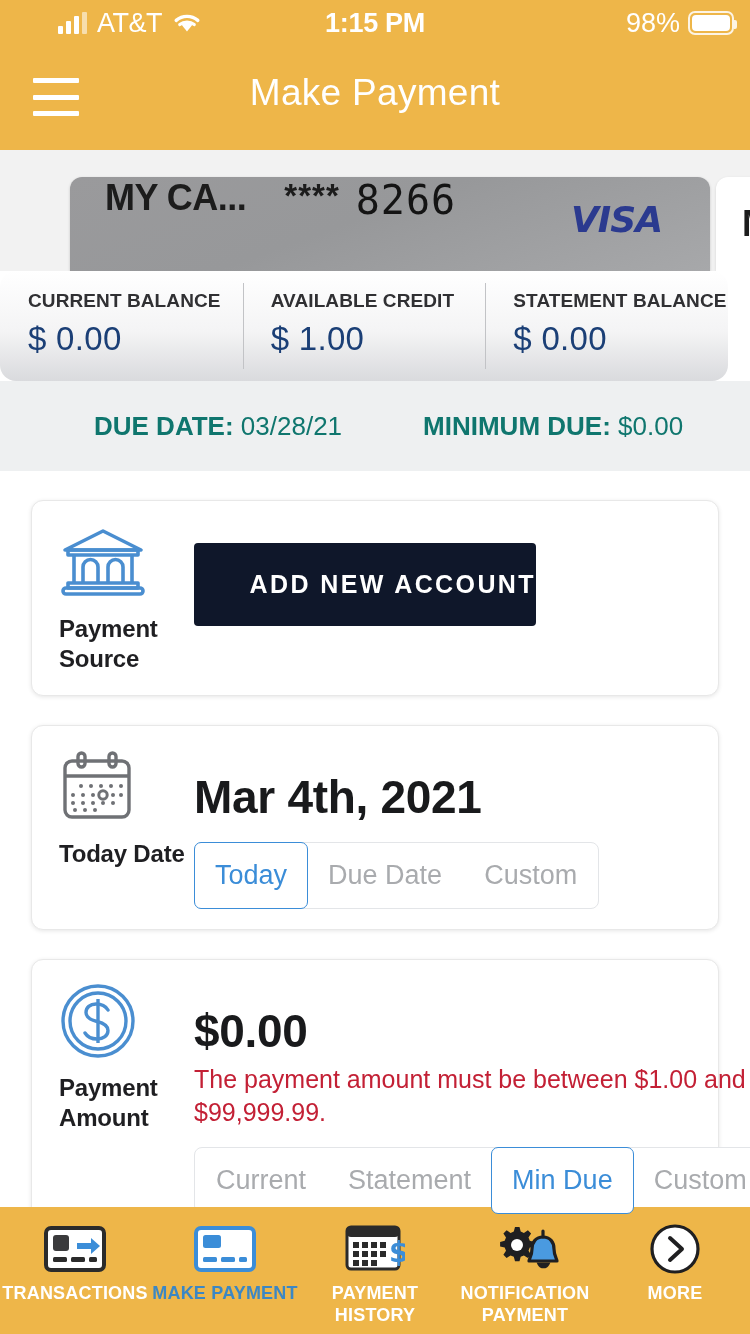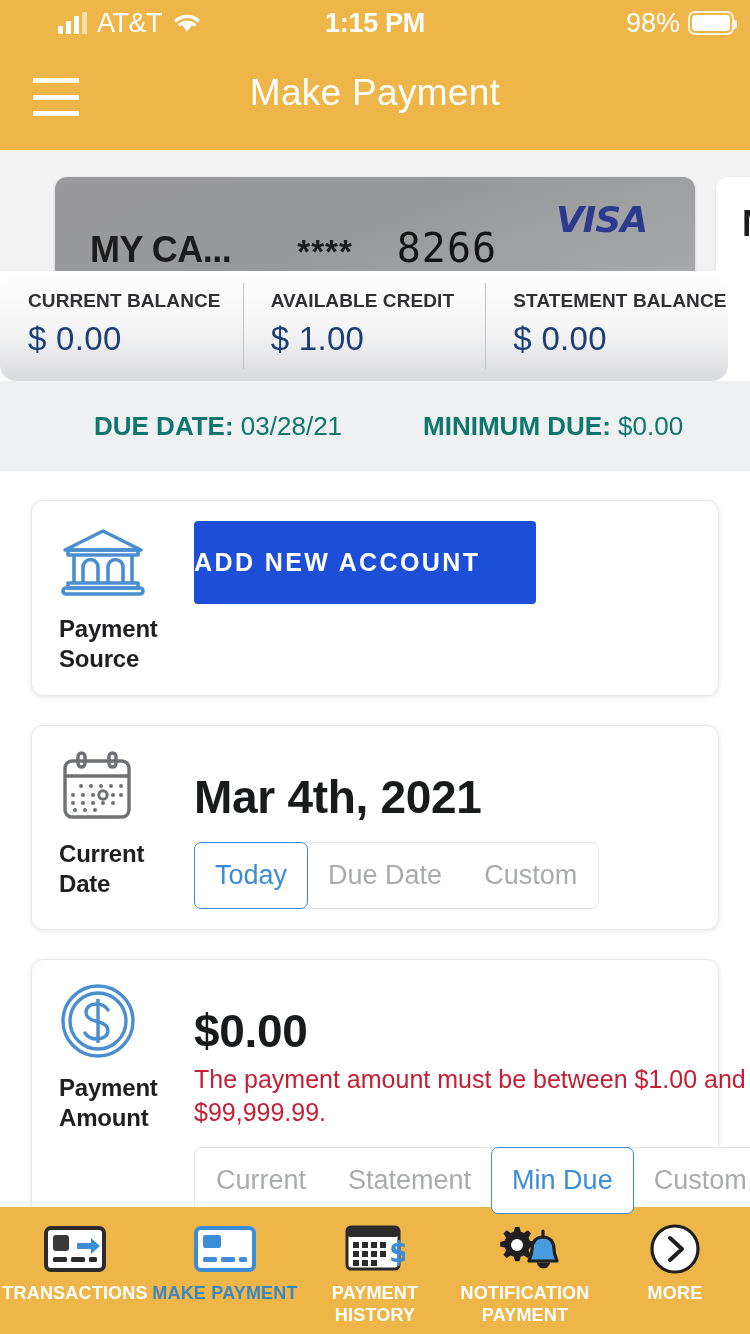--- a/index.html
+++ b/index.html
@@ -61,26 +61,25 @@
     position: absolute; left: 0; width: 750px; top: 26px; text-align: center;
     color: #fff; font-size: 37px; font-weight: 400; letter-spacing: .3px;
   }
 
   
   .card-zone {
     position: absolute; top: 150px; left: 0; width: 750px; height: 121px;
     background: #f2f2f2; overflow: hidden;
   }
   .acct-card {
-    position: absolute; top: 27px; left: 55px; width: 640px; height: 94px;
+    position: absolute; top: 27px; left: 70px; width: 640px; height: 94px;
     background: linear-gradient(160deg,#9a9a9c 0%, #97989a 45%, #a7a8aa 100%);
     border-radius: 12px 12px 0 0;
-    display: flex; align-items: flex-end;
+    display: flex; align-items: flex-start;
     box-shadow: 0 1px 3px rgba(0,0,0,.18);
-    gap: 28px;
   }
   .acct-name {
     margin-left: 35px; font-size: 36px; font-weight: 700; color: #1c1c1c;
     letter-spacing: -0.5px;
   }
   .acct-mask {
     margin-left: 38px; font-size: 33px; font-weight: 700; color: #1c1c1c;
     letter-spacing: 1px;
   }
   .acct-digits {
@@ -146,24 +145,25 @@
     display: flex; flex-direction: column; align-items: flex-start;
   }
   .panel-icon { height: 82px; display: flex; align-items: center; }
   .panel-icon-label {
     margin-top: 11px; font-size: 24px; font-weight: 700; color: #1f1f22;
     line-height: 1.27; letter-spacing: -0.2px;
   }
   .panel-body { flex: 1; padding-right: 28px; }
 
   .btn-primary {
-    display: inline-block; background: #1d4ed8; color: #fff;
+    display: inline-block; background: #0f172a; color: #fff;
     font-size: 25px; font-weight: 600; letter-spacing: 2.4px;
-    padding: 27px 0; width: 342px; text-align: left;
+    padding: 27px 0; width: 342px; text-align: right;
     border: none; border-radius: 4px; cursor: pointer;
+    margin-top: 22px;
   }
 
   .big-value {
     font-size: 46px; font-weight: 700; color: #191a1c; letter-spacing: -0.3px;
     margin-top: 24px;
   }
   .err-text {
     margin-top: 5px; font-size: 25px; color: #c32035; line-height: 1.32;
   }
 
@@ -343,21 +343,21 @@
                 <circle cx="34" cy="54" r="2"></circle>
                 <circle cx="44" cy="54" r="2"></circle>
                 <circle cx="54" cy="54" r="2"></circle>
               <circle cx="16" cy="61" r="2"></circle>
                 <circle cx="26" cy="61" r="2"></circle>
                 <circle cx="36" cy="61" r="2"></circle>
             </g>
             <circle cx="44" cy="46" r="4.2" fill="none" stroke="#6f7175" stroke-width="3"></circle>
           </svg>
         </div>
-        <div class="panel-icon-label">Current Date</div>
+        <div class="panel-icon-label">Today Date</div>
       </div>
       <div class="panel-body">
         <div class="big-value" style="font-weight:700">Mar 4th, 2021</div>
         <div class="segctl">
           <button class="seg selected">Today</button>
           <button class="seg">Due Date</button>
           <button class="seg">Custom</button>
         </div>
       </div>
     </div>

